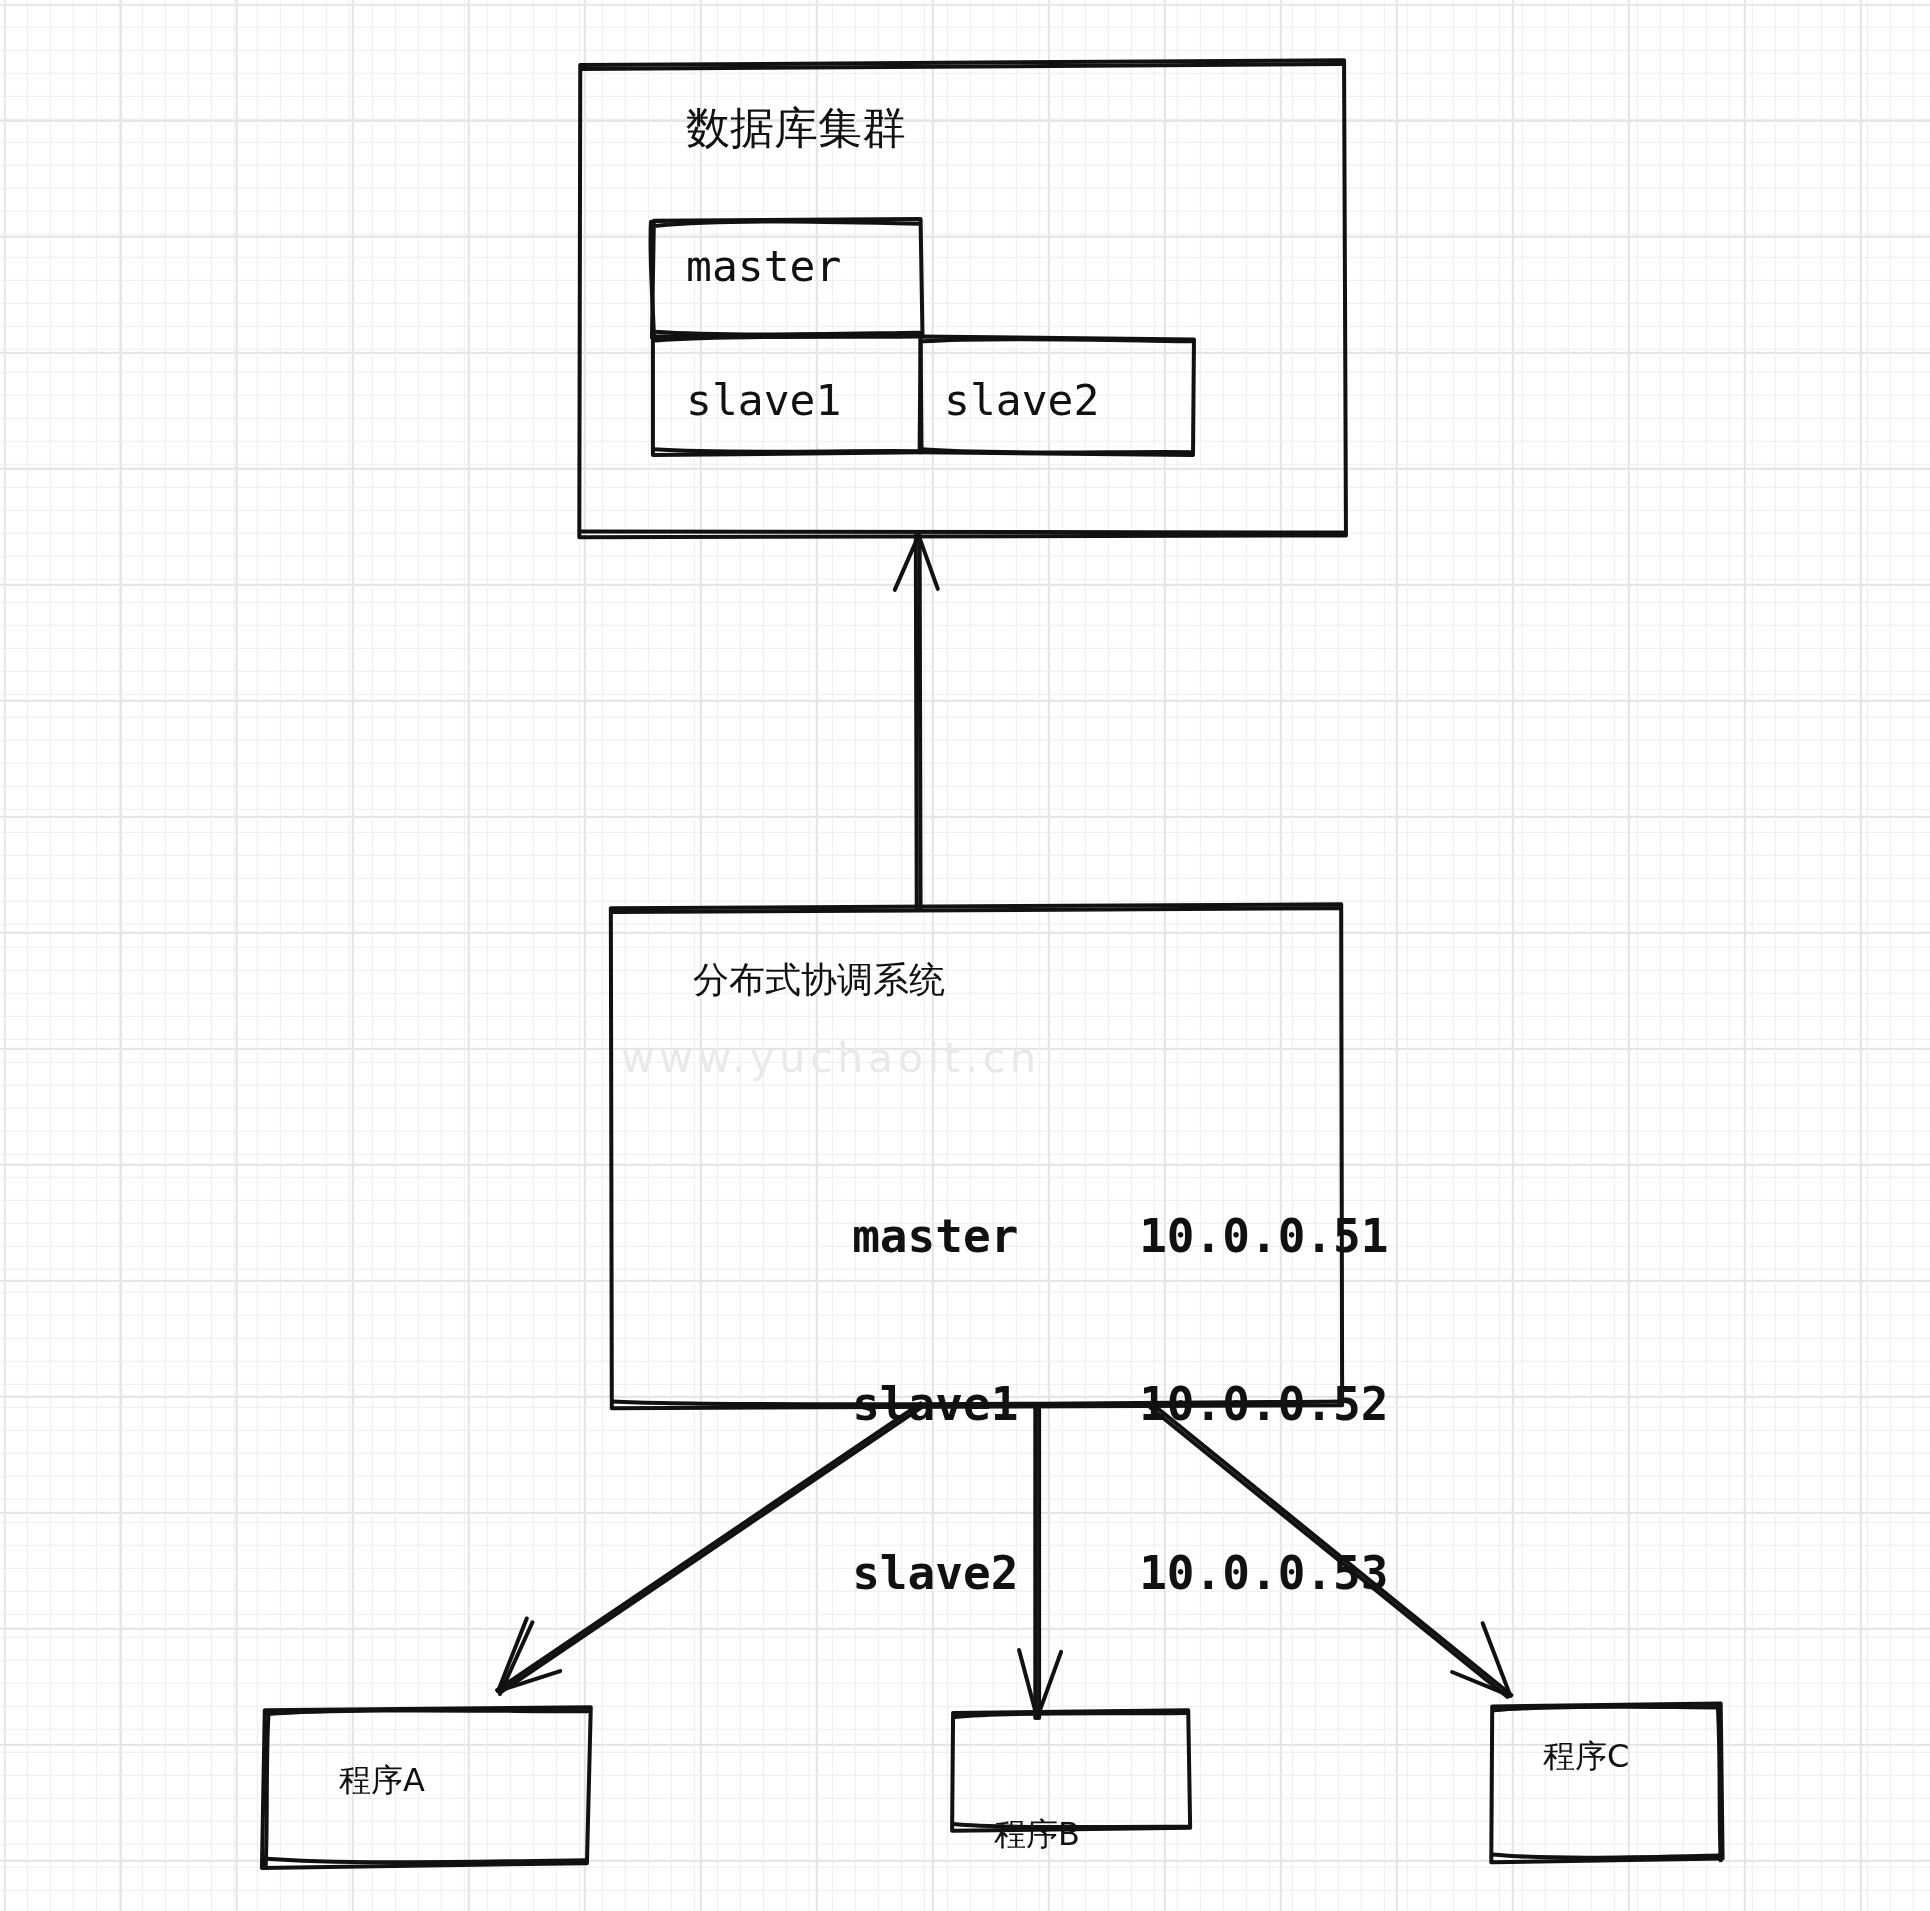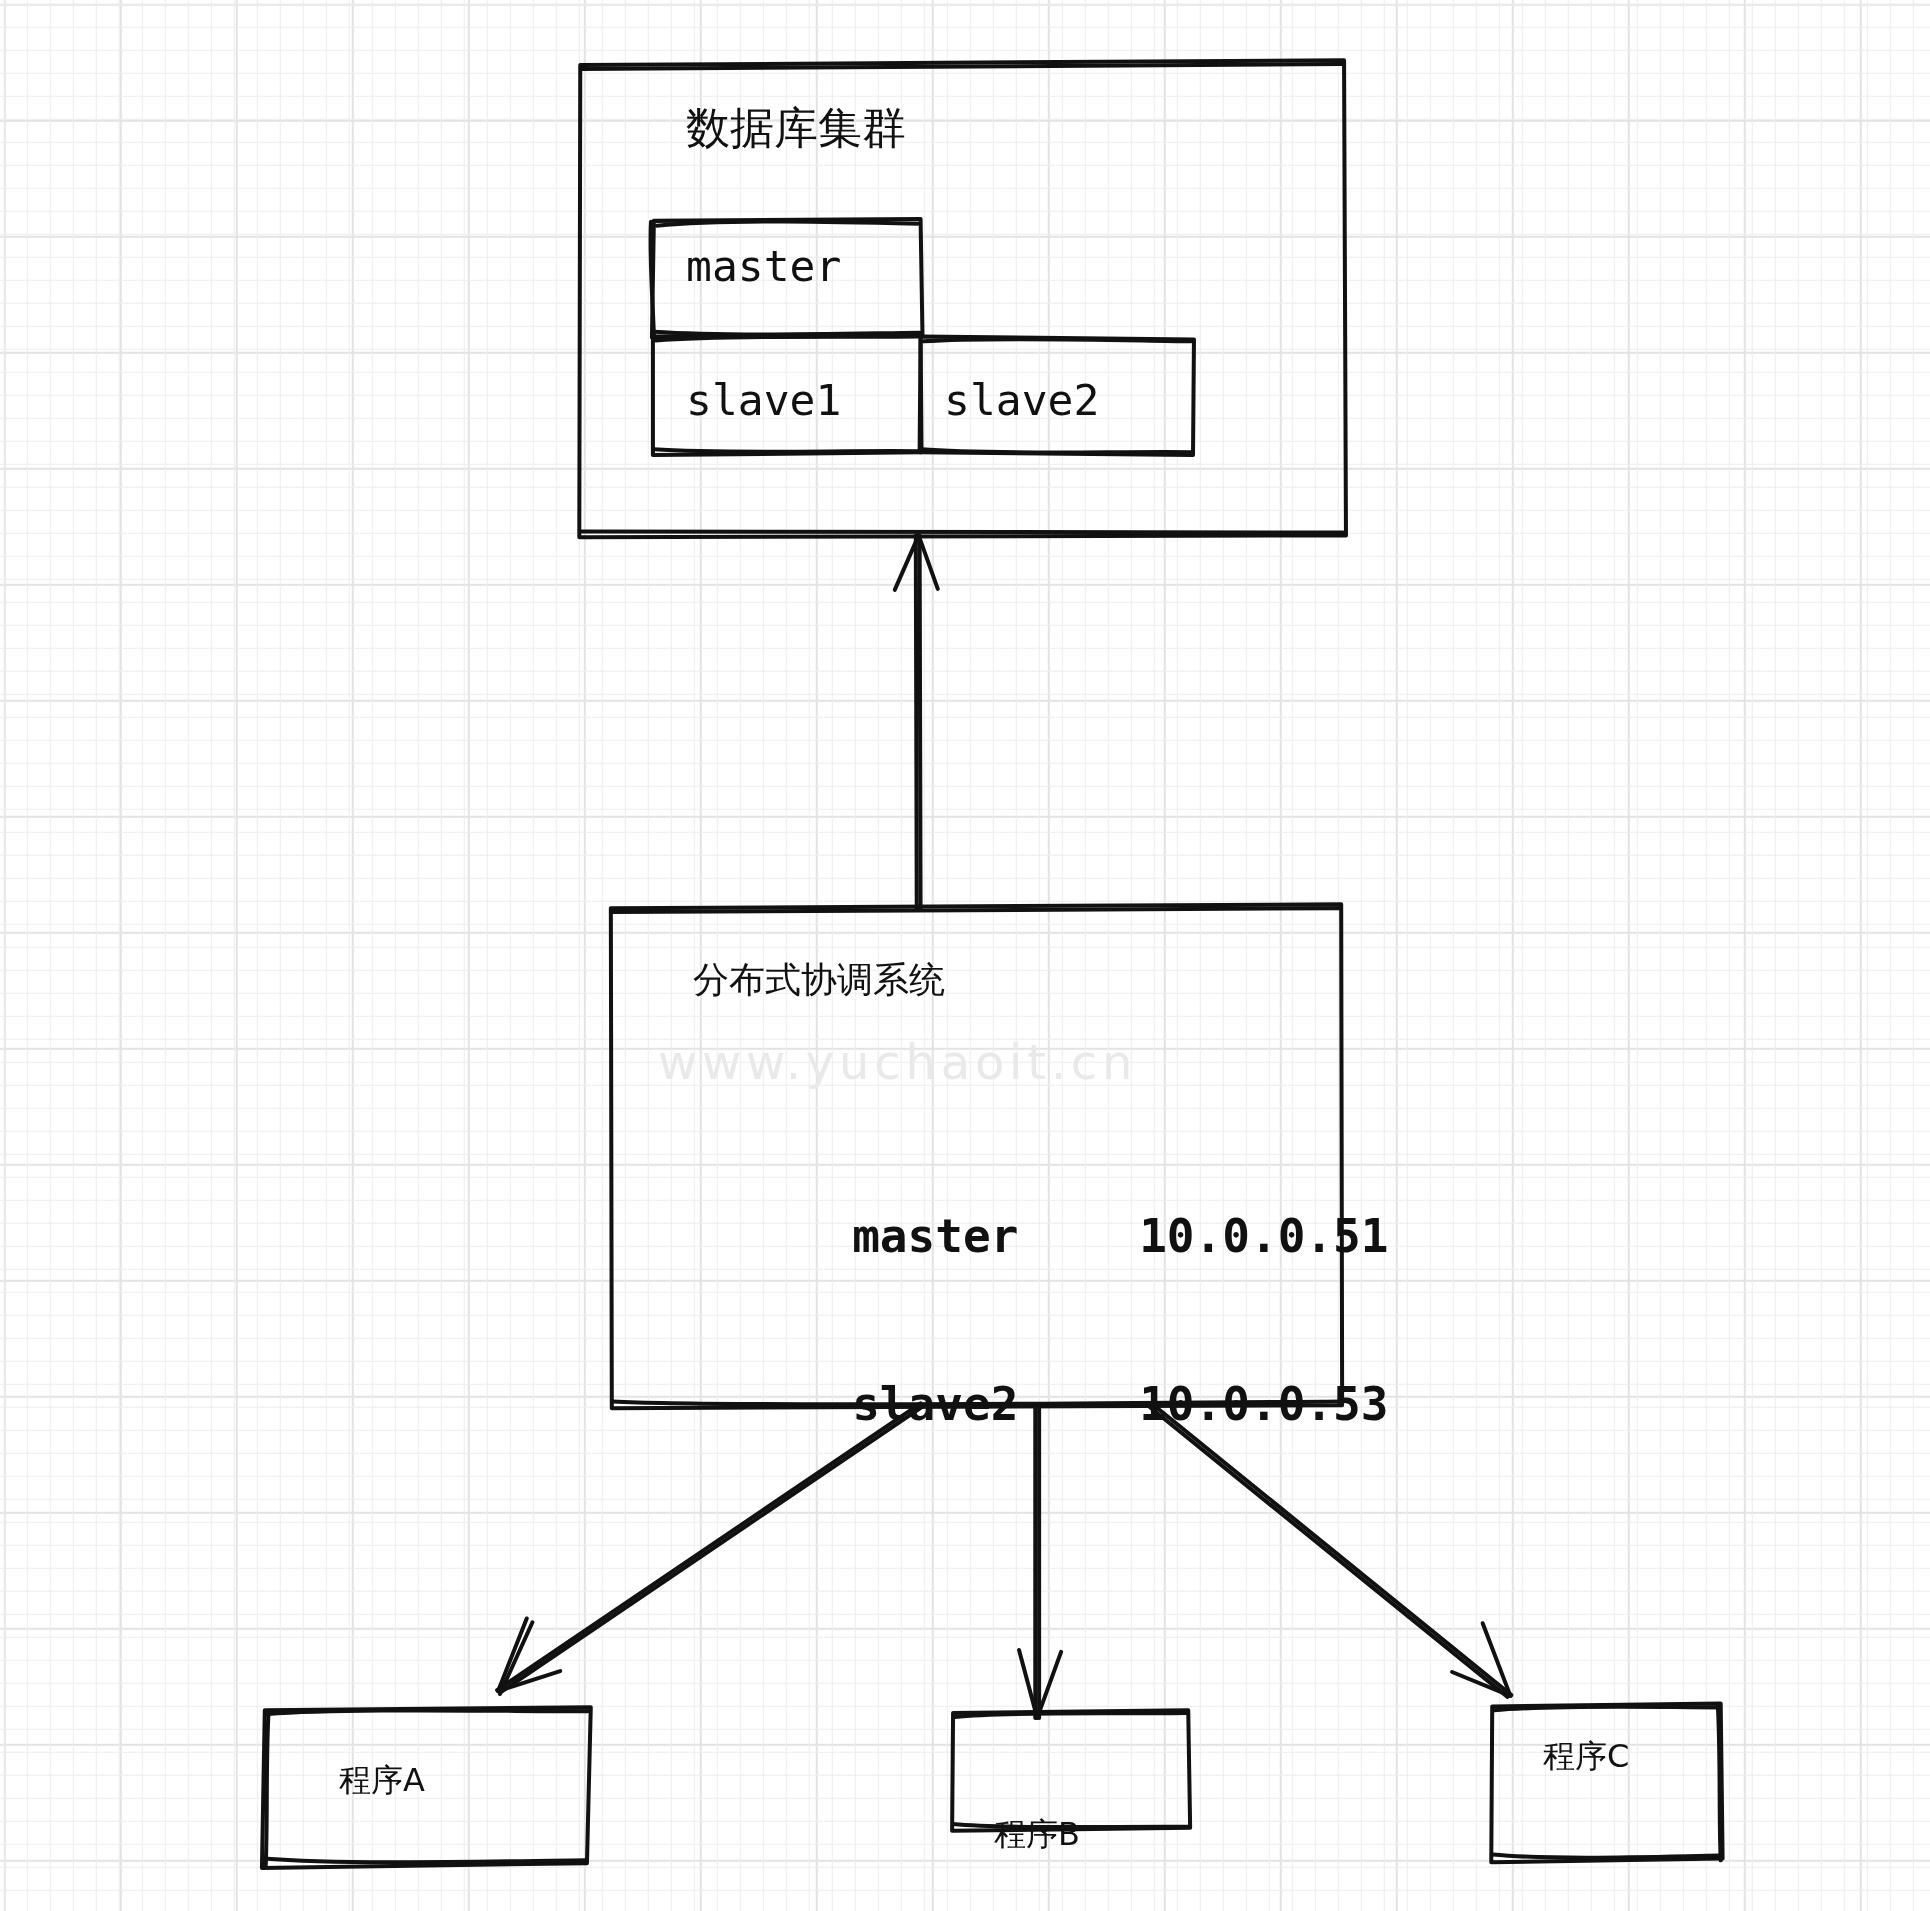--- a/index.html
+++ b/index.html
@@ -53,22 +53,22 @@
   
   #master-node-label { left: 686px; top: 244px; font-size: 43px; }
   #slave1-node-label { left: 686px; top: 378px; font-size: 43px; }
   #slave2-node-label { left: 944px; top: 378px; font-size: 43px; }
   
   #coordinator-title {
     left: 693px; top: 961px;
     font-size: 36px;
   }
   #watermark {
-    left: 658px; top: 1037px;
-    font-size: 48px;
+    left: 621px; top: 1037px;
+    font-size: 41px;
     color: #e9e9e9;
     letter-spacing: 4.8px;
     font-family: "DejaVu Sans", "Liberation Sans", sans-serif;
   }
   #host-table {
     position: absolute;
     left: 686px; top: 1152px;
     font-size: 46px;
     line-height: 1.22;
     color: #111111;
@@ -187,20 +187,23 @@
 
   <div class="lbl cjk" id="coordinator-title">分布式协调系统</div>
 
   <div class="lbl" id="watermark">www.yuchaoit.cn</div>
 
   <div id="host-table">
     <span class="row">
       <span class="host">master</span><span class="ip">10.0.0.51</span>
     </span>
     <span class="row">
+      <span class="host">slave1</span><span class="ip">10.0.0.52</span>
+    </span>
+    <span class="row">
       <span class="host">slave2</span><span class="ip">10.0.0.53</span>
     </span>
   </div>
 
   <div class="lbl cjk prog-label" id="prog-a-label">程序A</div>
 
   <div class="lbl cjk prog-label" id="prog-b-label">程序B</div>
 
   <div class="lbl cjk prog-label" id="prog-c-label">程序C</div>
 

